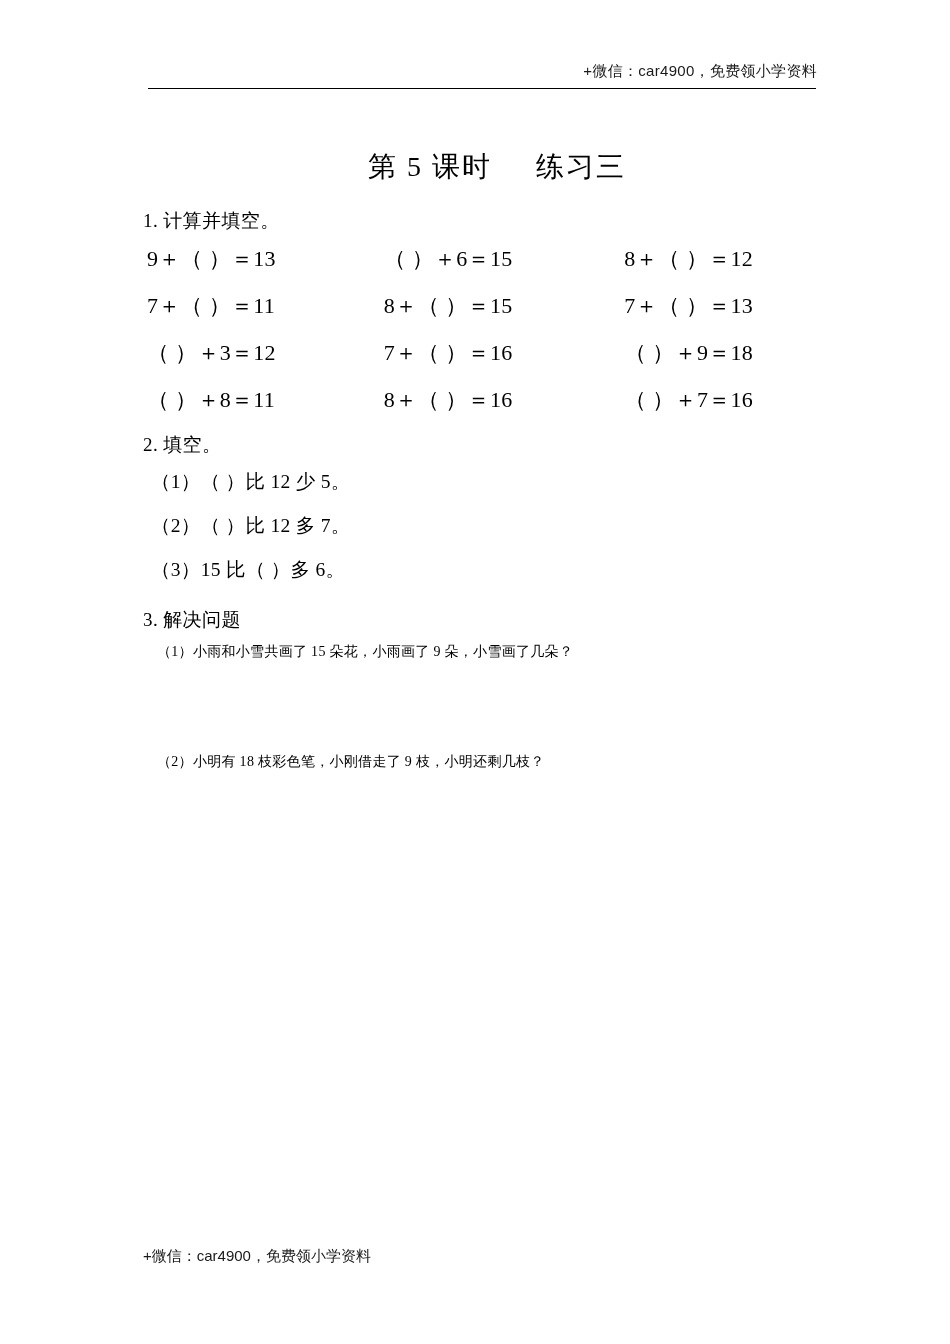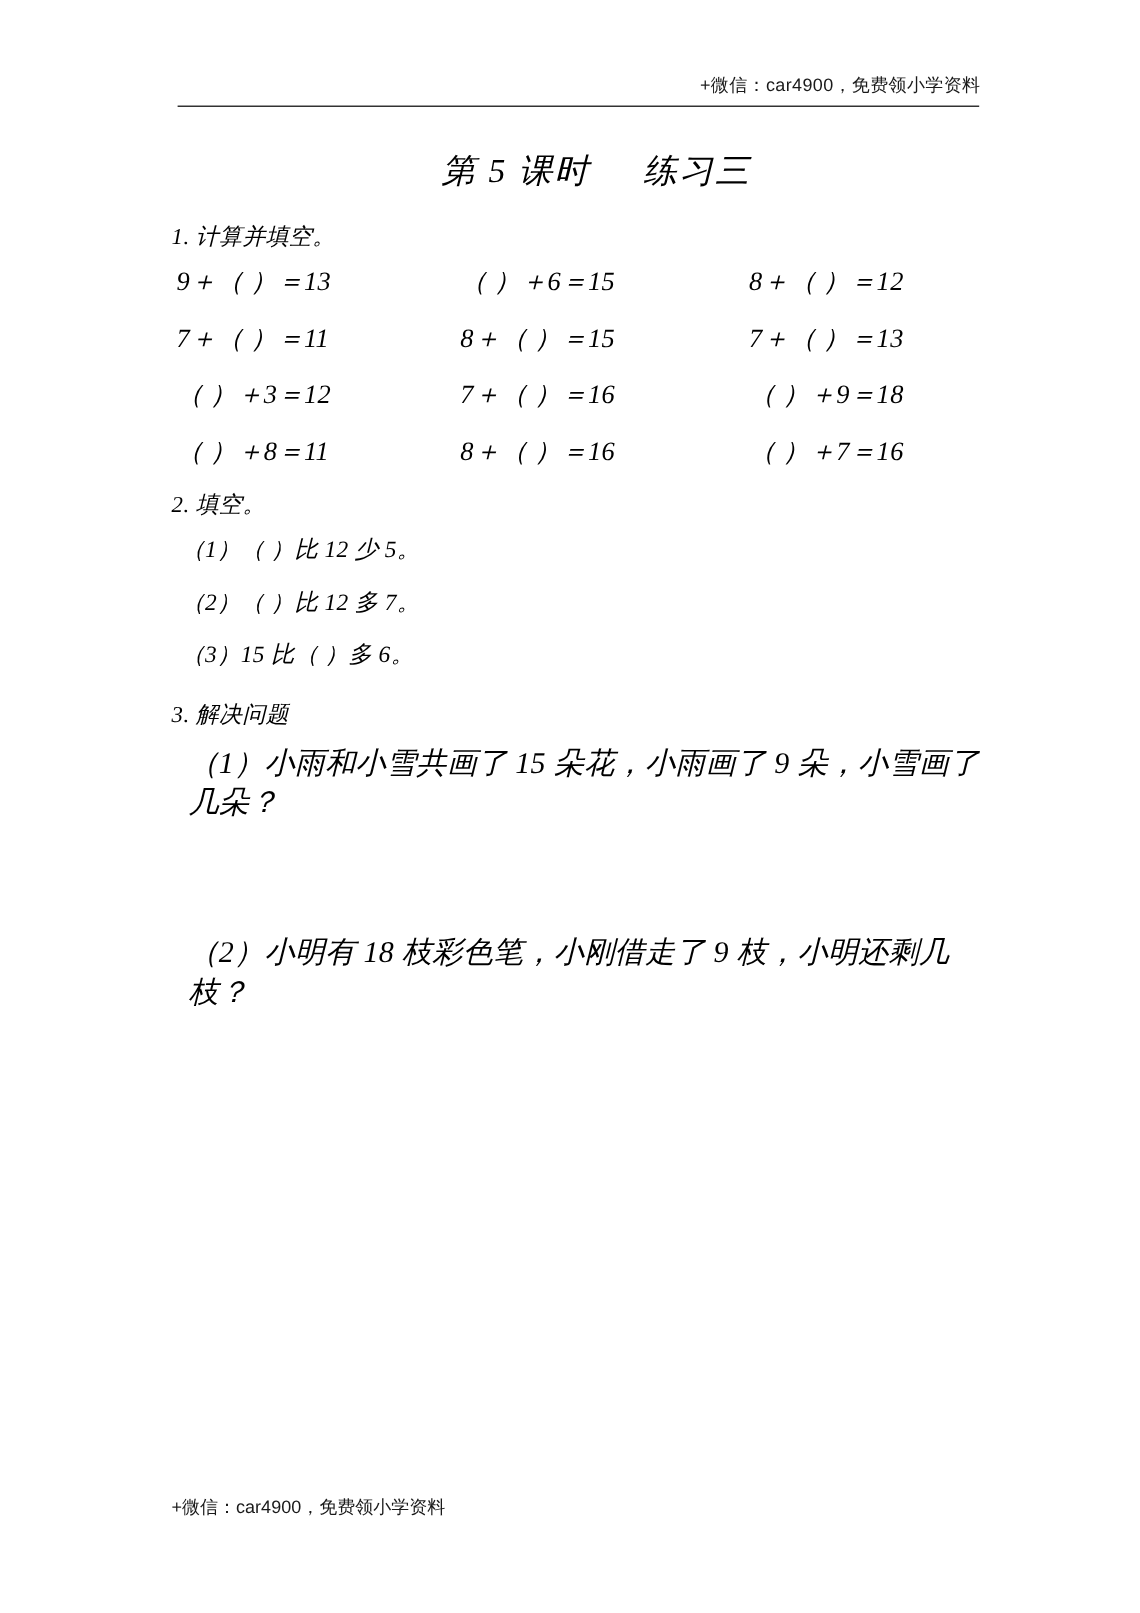--- a/index.html
+++ b/index.html
@@ -34,24 +34,23 @@
   .header-rule {
     position: absolute;
     top: 88px;
     left: 148px;
     width: 668px;
     height: 0;
     border-top: 1.4px solid #000;
   }
   .content {
     position: absolute;
-    top: 124px;
+    top: 148px;
     left: 143px;
     width: 690px;
-    font-style: italic;
   }
   .doc-title {
     text-align: center;
     font-size: 28px;
     font-family: "Liberation Serif", serif;
     font-weight: normal;
     letter-spacing: 2px;
     margin: 0 0 22px 0;
     padding-left: 18px;
   }
@@ -80,21 +79,21 @@
   .fill-list {
     font-size: 19.5px;
     margin: 0;
     padding: 0;
   }
   .fill-item {
     margin: 0 0 17px 8px;
     letter-spacing: 0.3px;
   }
   .prob-item {
-    font-size: 25px;
+    font-size: 14px;
     margin: 0 0 0 14px;
     letter-spacing: 0.3px;
   }
   .spacer-answer {
     height: 92px;
   }
   .footer-watermark {
     position: absolute;
     left: 143px;
     top: 1247px;

